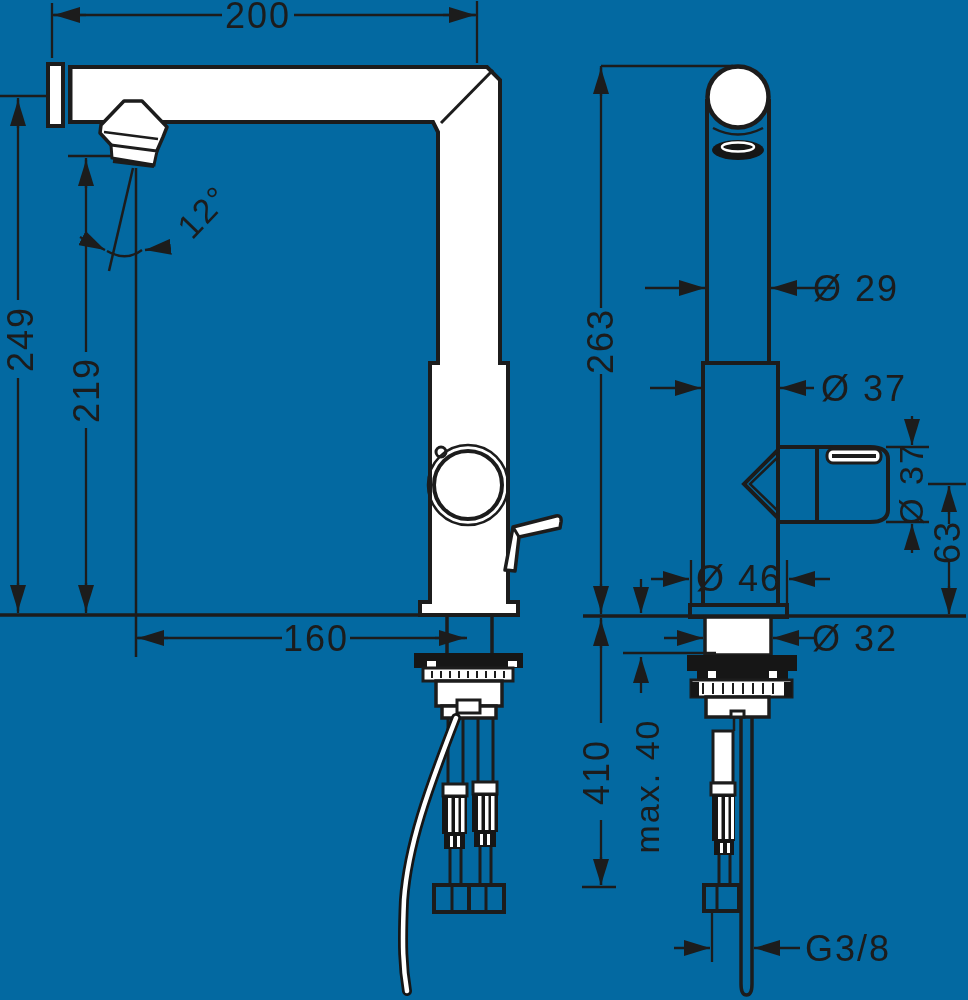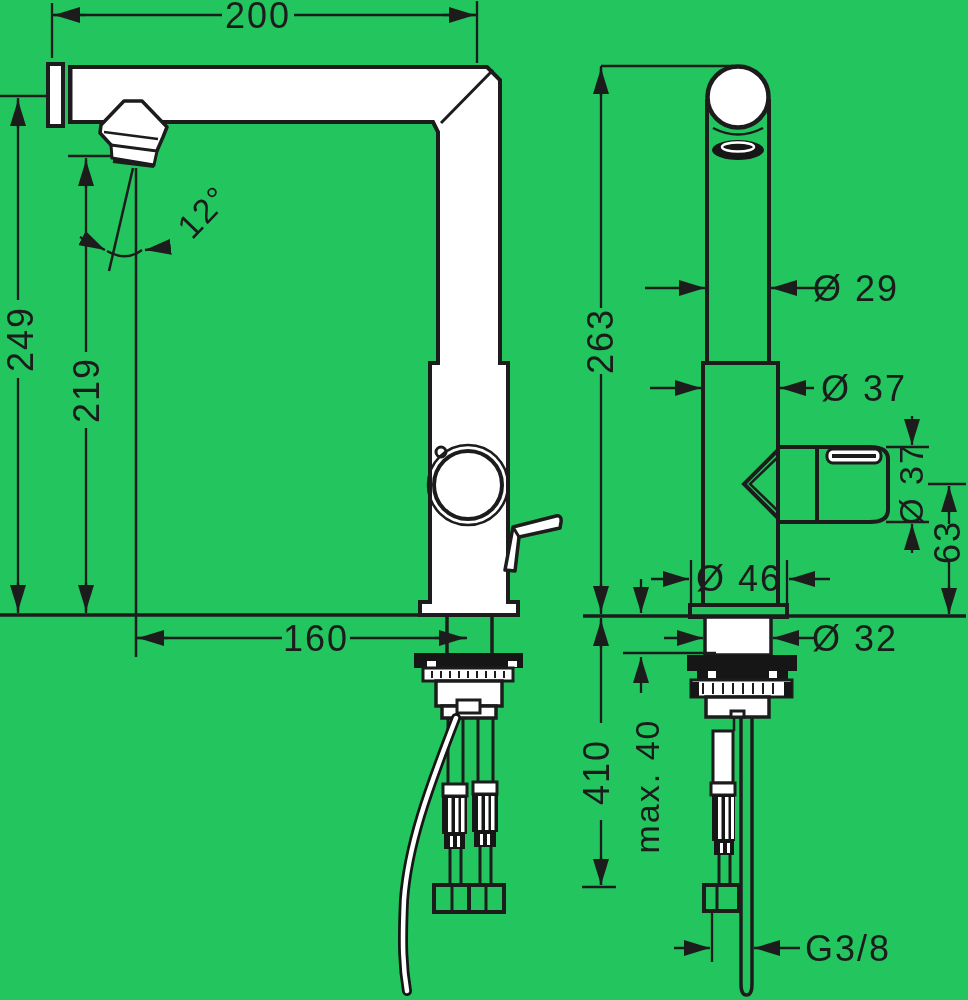--- a/index.html
+++ b/index.html
@@ -1,16 +1,16 @@
 <!DOCTYPE html>
 <html><head>
 <meta charset="utf-8">
 <style>
   html,body{margin:0;padding:0;background:#ffffff;}
-  .stage{position:relative;width:968px;height:1000px;background:#22c55e;overflow:hidden;
+  .stage{position:relative;width:968px;height:1000px;background:#0369a1;overflow:hidden;
          font-family:"Liberation Sans", sans-serif;}
   svg{display:block}
   
   .ol   {fill:#ffffff;stroke:#1c1c1c;stroke-width:4;stroke-linejoin:miter;}
   .ol45 {fill:#ffffff;stroke:#1c1c1c;stroke-width:4.5;}
   .ln4  {fill:none;stroke:#1c1c1c;stroke-width:4;}
   .ln3  {fill:none;stroke:#1c1c1c;stroke-width:3;}
   .ln35 {fill:none;stroke:#1c1c1c;stroke-width:3.5;}
   .ln25 {fill:none;stroke:#1c1c1c;stroke-width:2.5;}
   .ln2  {fill:none;stroke:#1c1c1c;stroke-width:2;}

